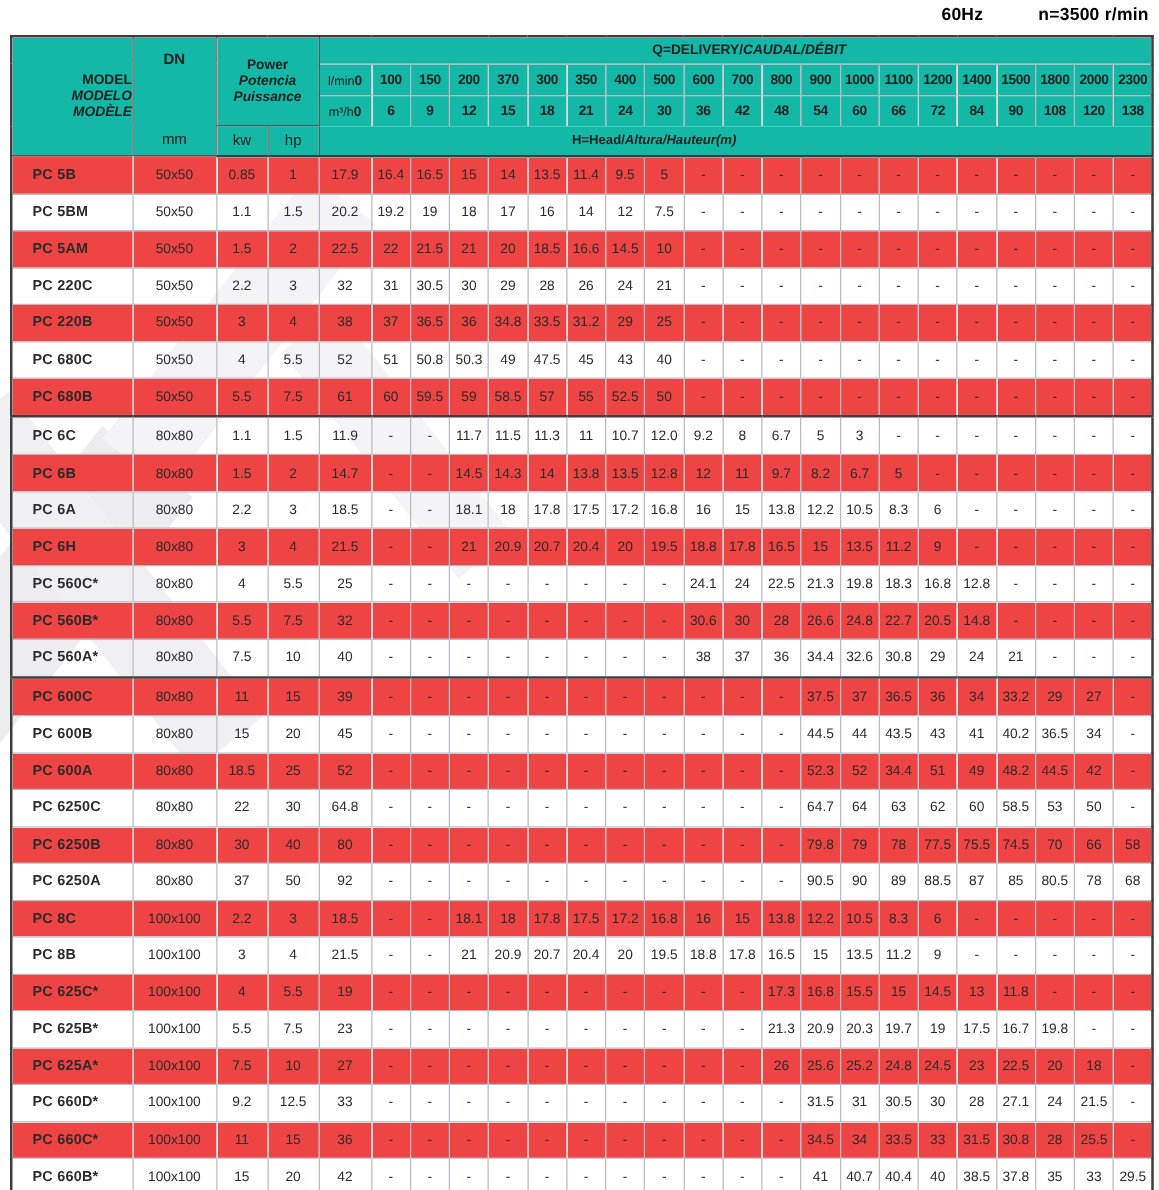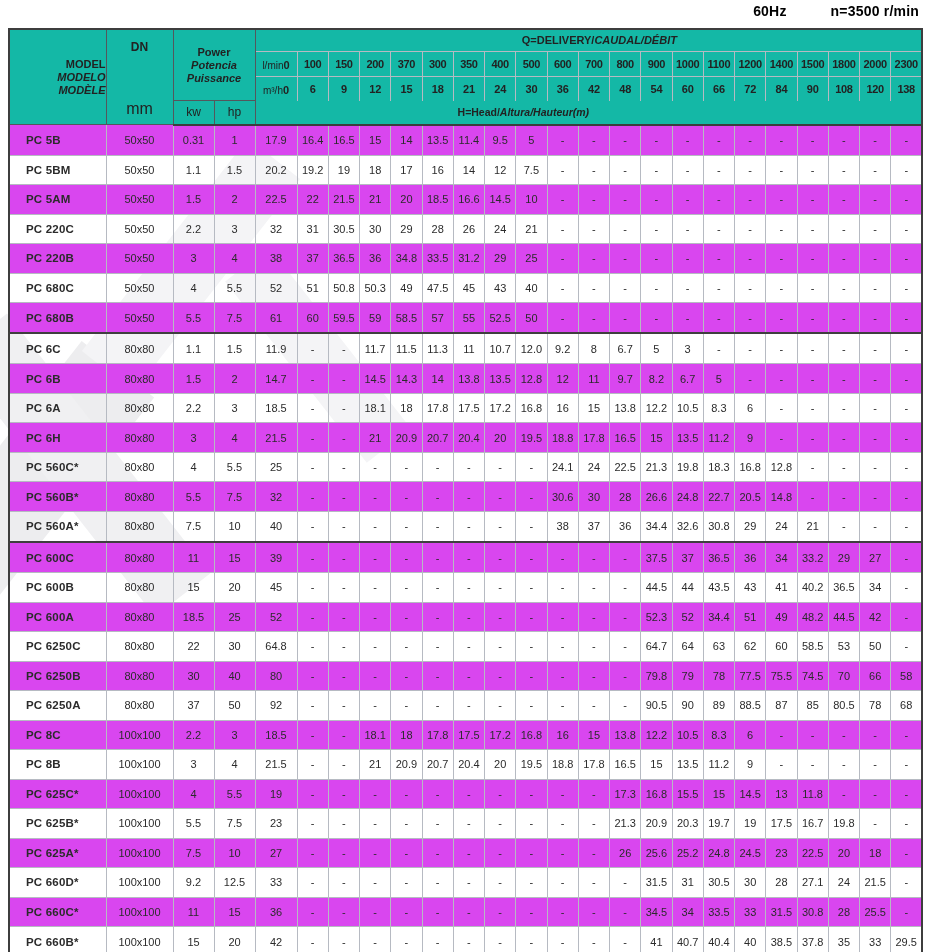--- a/index.html
+++ b/index.html
@@ -32,21 +32,21 @@
   th,td{padding:0;vertical-align:middle;text-align:center;overflow:hidden;}
 
   
   thead th{font-weight:bold;background:#14b8a6;}
   tr.hr1{height:20px;} tr.hr2{height:22px;margin-top:40px;} tr.hr3{height:22px;} tr.hr4{height:21px;}
   th.hm{border:1px solid #54575c;font-size:11px;}
   th.model-h{line-height:13px;text-align:right;}
   th.model-h .it, th.power-h .it{font-style:italic;}
   th.dn-h{font-size:12px;}
   th.dn-h .dn-box{display:flex;flex-direction:column;justify-content:space-between;height:78px;padding:10px 0 6px;}
-  th.dn-h .unit{font-weight:normal;font-size:16px;}
+  th.dn-h .unit{font-weight:normal;font-size:12px;}
   th.power-h{line-height:13px;}
   th.kwhp{font-weight:normal;font-size:12px;border-top:none;}
   th.q-title{
     font-size:11px;border-left:1px solid #54575c;
     border-bottom:1px solid #b6bac2;text-align:center;padding-left:22px;
   }
   th.q-title .it, th.h-title .it{font-style:italic;}
   th.h-title{font-size:10.5px;border-left:1px solid #54575c;padding-right:130px;}
   th.unitcell{border-left:1px solid #54575c;border-bottom:1px solid #b6bac2;}
   th.unitcell .u{font-weight:normal;font-size:10px;}
@@ -55,21 +55,21 @@
   tr.hr3 th.fh, tr.hr3 th.unitcell{border-bottom:none;}
   tr.hr4 th{border-bottom:2px solid #3d3d3d;}
   tr.hr3 th{border-bottom:2px ;}
 
   
   tbody td{
     font-size:11px;color:#2b2b2b;
     border-left:1px solid #b6bac2;border-top:1px solid #b6bac2;
   }
   tbody td:first-child{border-left:none;}
-  tbody tr.shade{background:#d946ef;}
+  tbody tr.shade{background:#ef4444;}
   tbody tr.group-start td{border-top:2px solid #3f3f3f;}
   td.model{font-weight:bold;text-align:left;padding-left:16px;font-size:11.5px;letter-spacing:0.2px;}
 </style>
 </head>
 <body>
 
 <div class="wm wm1"></div>
 <div class="wm wm2"></div>
 <div class="wm wm3"></div>
 <div class="wm wm4"></div>
@@ -185,21 +185,21 @@
       <th class="hm kwhp">hp</th>
       <th class="h-title" colspan="21">
         <span>H=Head/</span><span class="it">Altura/Hauteur(m)</span>
       </th>
     </tr>
   </thead>
   <tbody id="tbody">
         <tr class="shade">
           <td class="model">PC 5B</td>
           <td>50x50</td>
-          <td>0.31</td>
+          <td>0.85</td>
           <td>1</td>
           <td>17.9</td>
           <td>16.4</td>
           <td>16.5</td>
           <td>15</td>
           <td>14</td>
           <td>13.5</td>
           <td>11.4</td>
           <td>9.5</td>
           <td>5</td>

